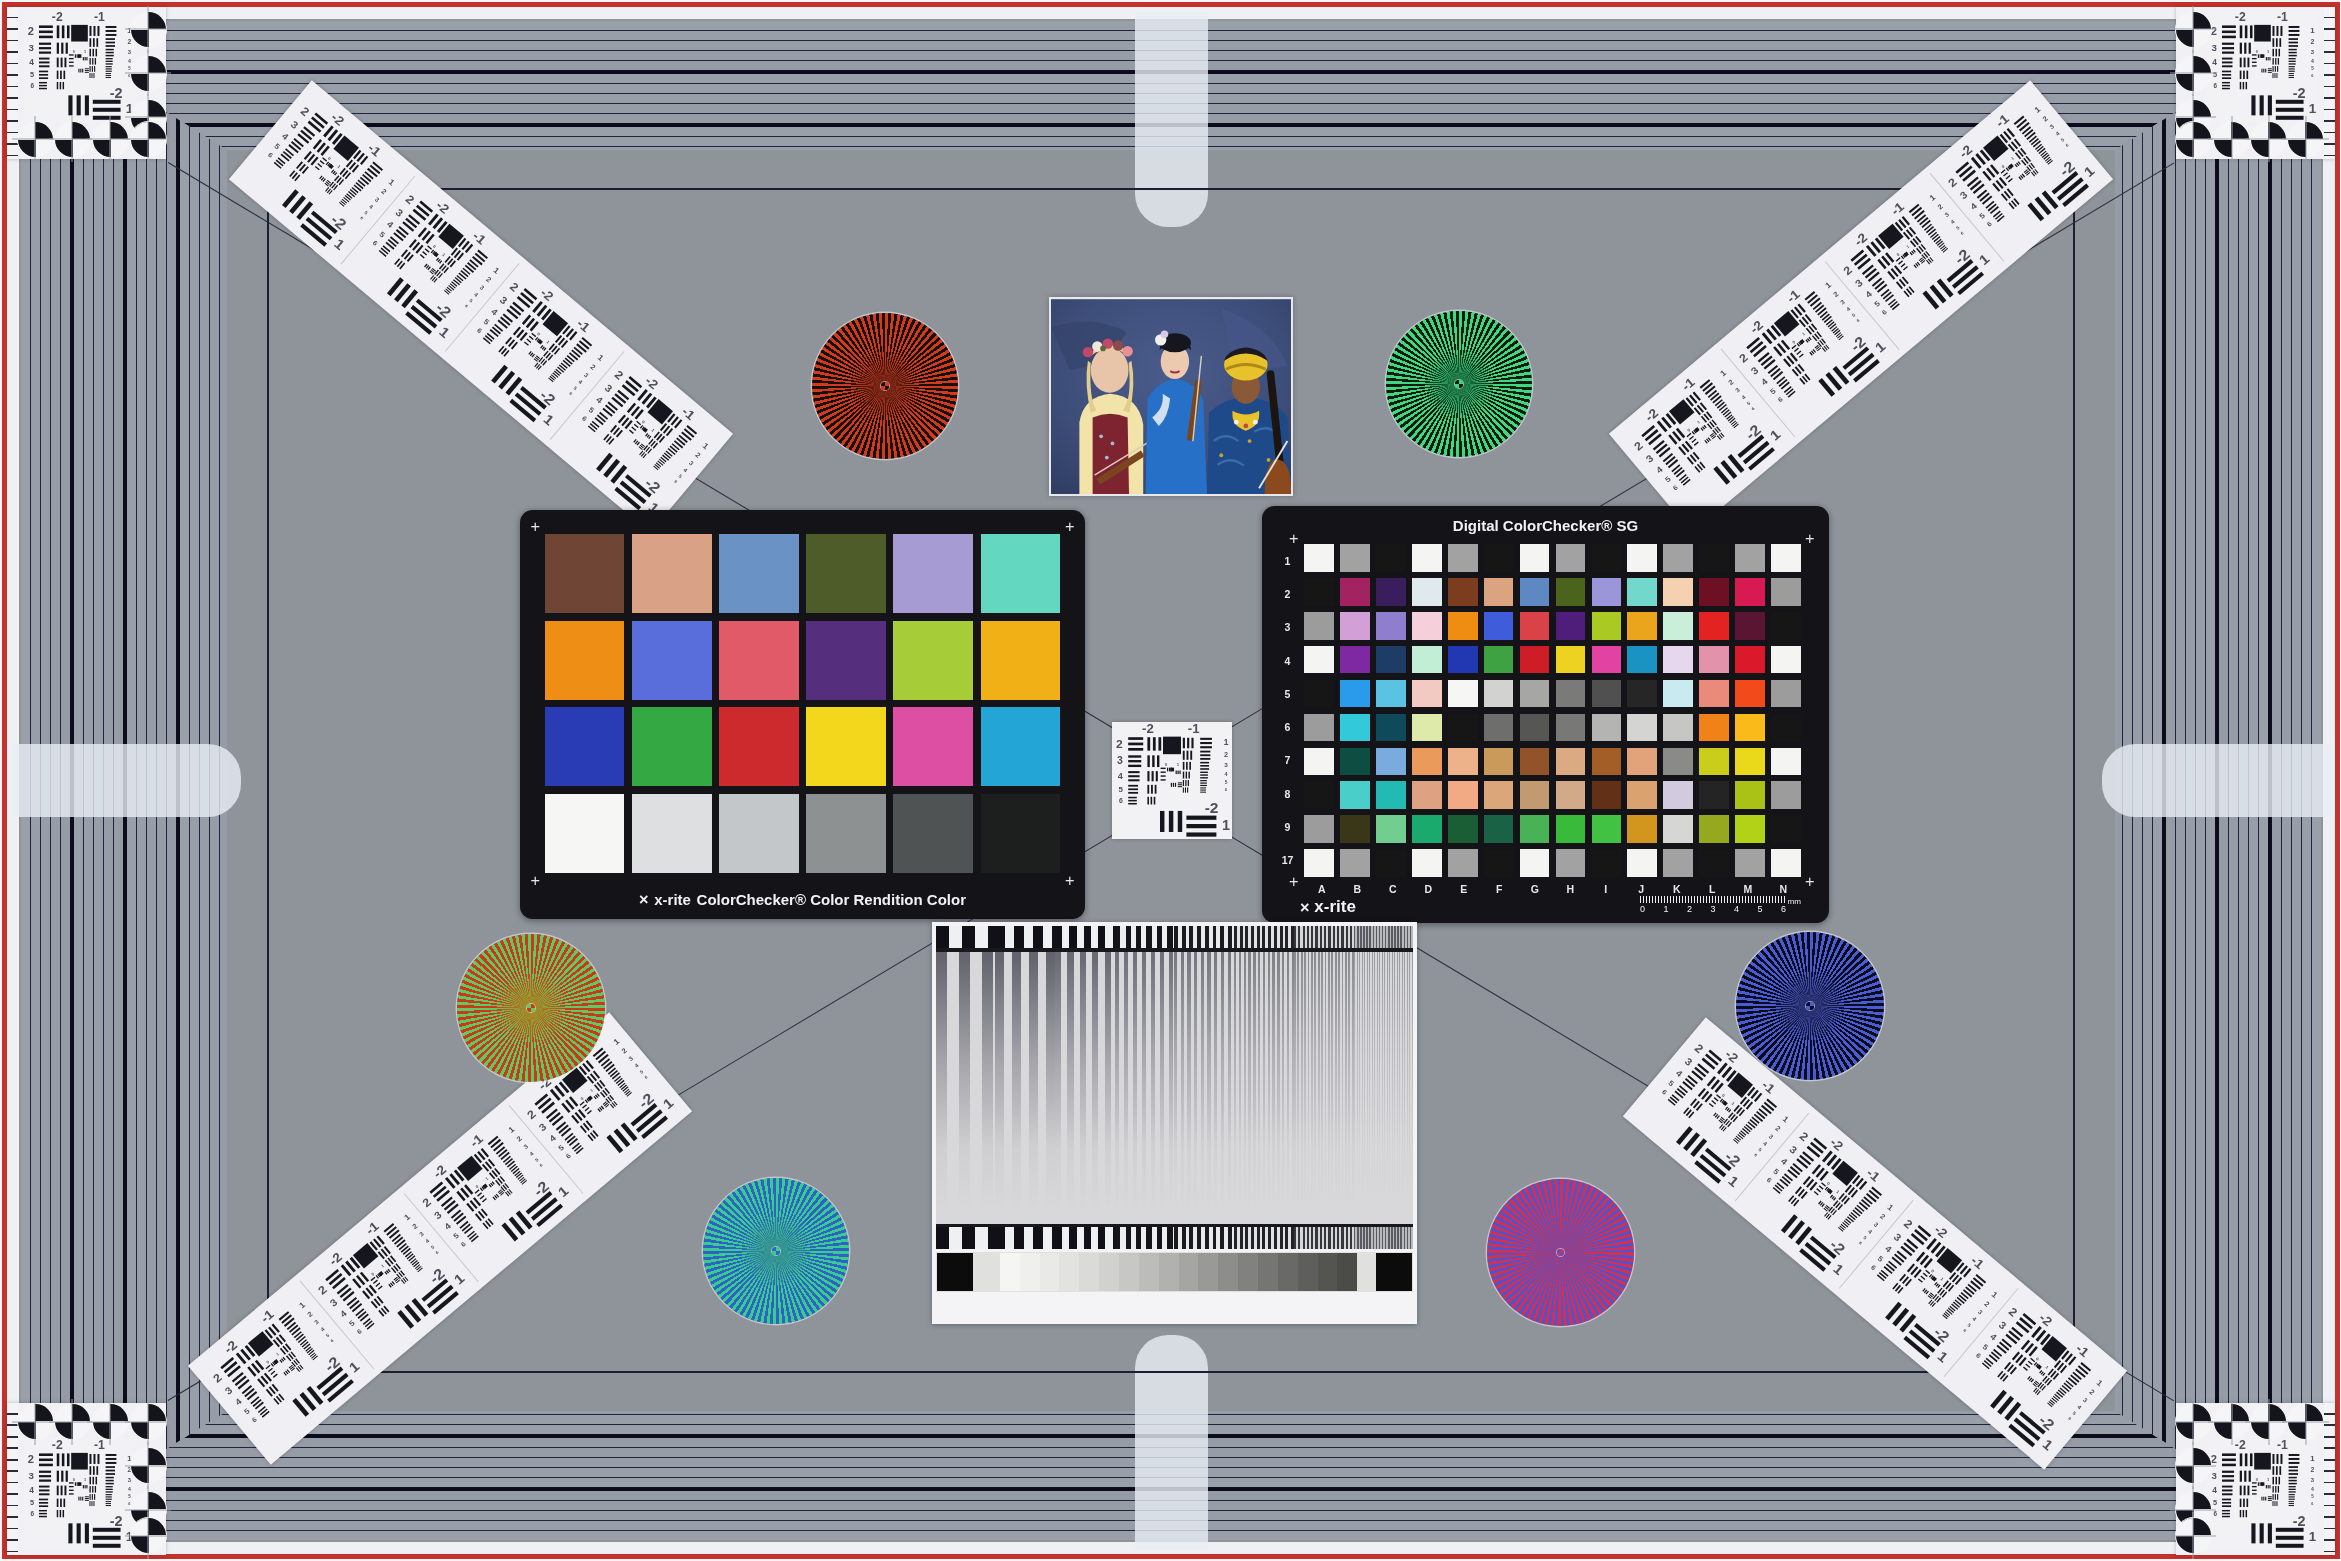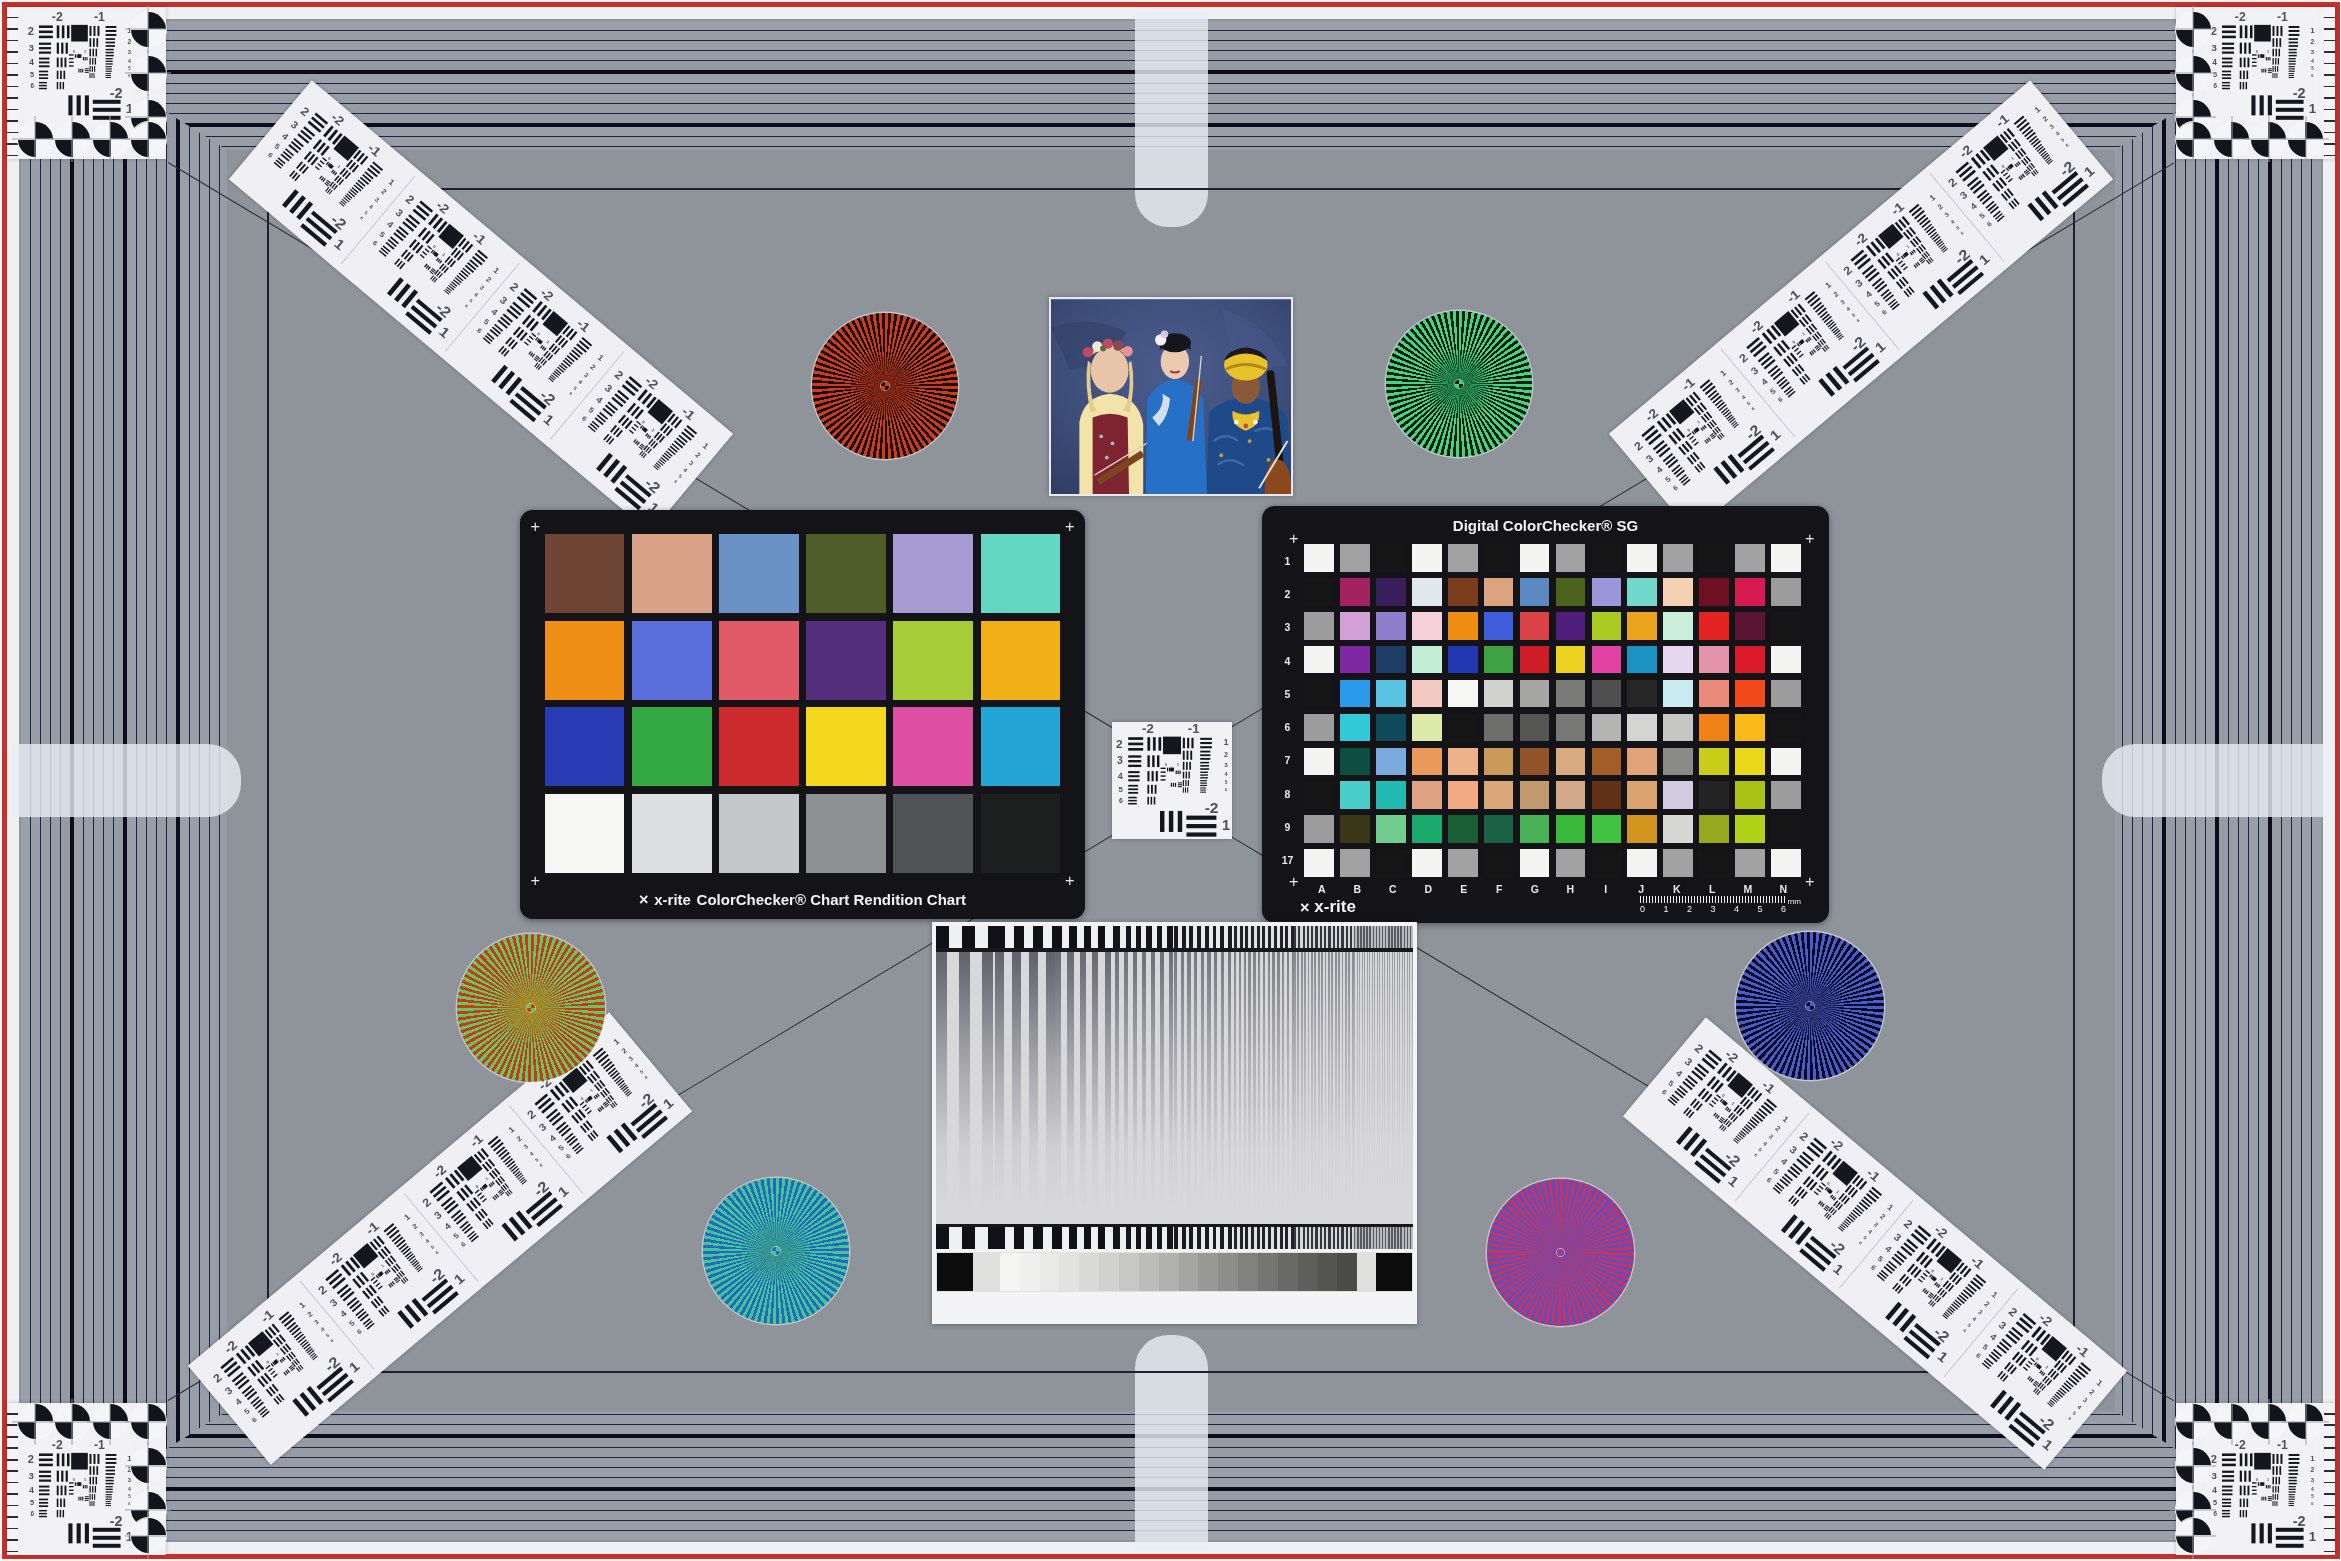--- a/index.html
+++ b/index.html
@@ -2457,21 +2457,21 @@
         <div class="sw" style="background: rgb(246, 246, 244);"></div>
         <div class="sw" style="background: rgb(222, 223, 225);"></div>
         <div class="sw" style="background: rgb(195, 199, 201);"></div>
         <div class="sw" style="background: rgb(141, 145, 146);"></div>
         <div class="sw" style="background: rgb(79, 83, 84);"></div>
         <div class="sw" style="background: rgb(29, 30, 30);"></div>
       </div>
     <div class="cc-caption">
       <span class="xglyph">×</span>
       <span>x-rite</span>
-      <span>ColorChecker® Chart Rendition Chart</span>
+      <span>ColorChecker® Color Rendition Color</span>
     </div>
   </div>
 
   <div class="cc sg" style="left:1262px;top:506px;width:567px;height:417px;">
     <div class="sg-title">Digital ColorChecker® SG</div>
     <span class="pm" style="left:27px;top:23px;">+</span>
     <span class="pm" style="right:14.4px;top:23px;">+</span>
     <span class="pm" style="left:27px;bottom:32px;">+</span>
     <span class="pm" style="right:14.4px;bottom:32px;">+</span>
     <div class="sg-rows">

